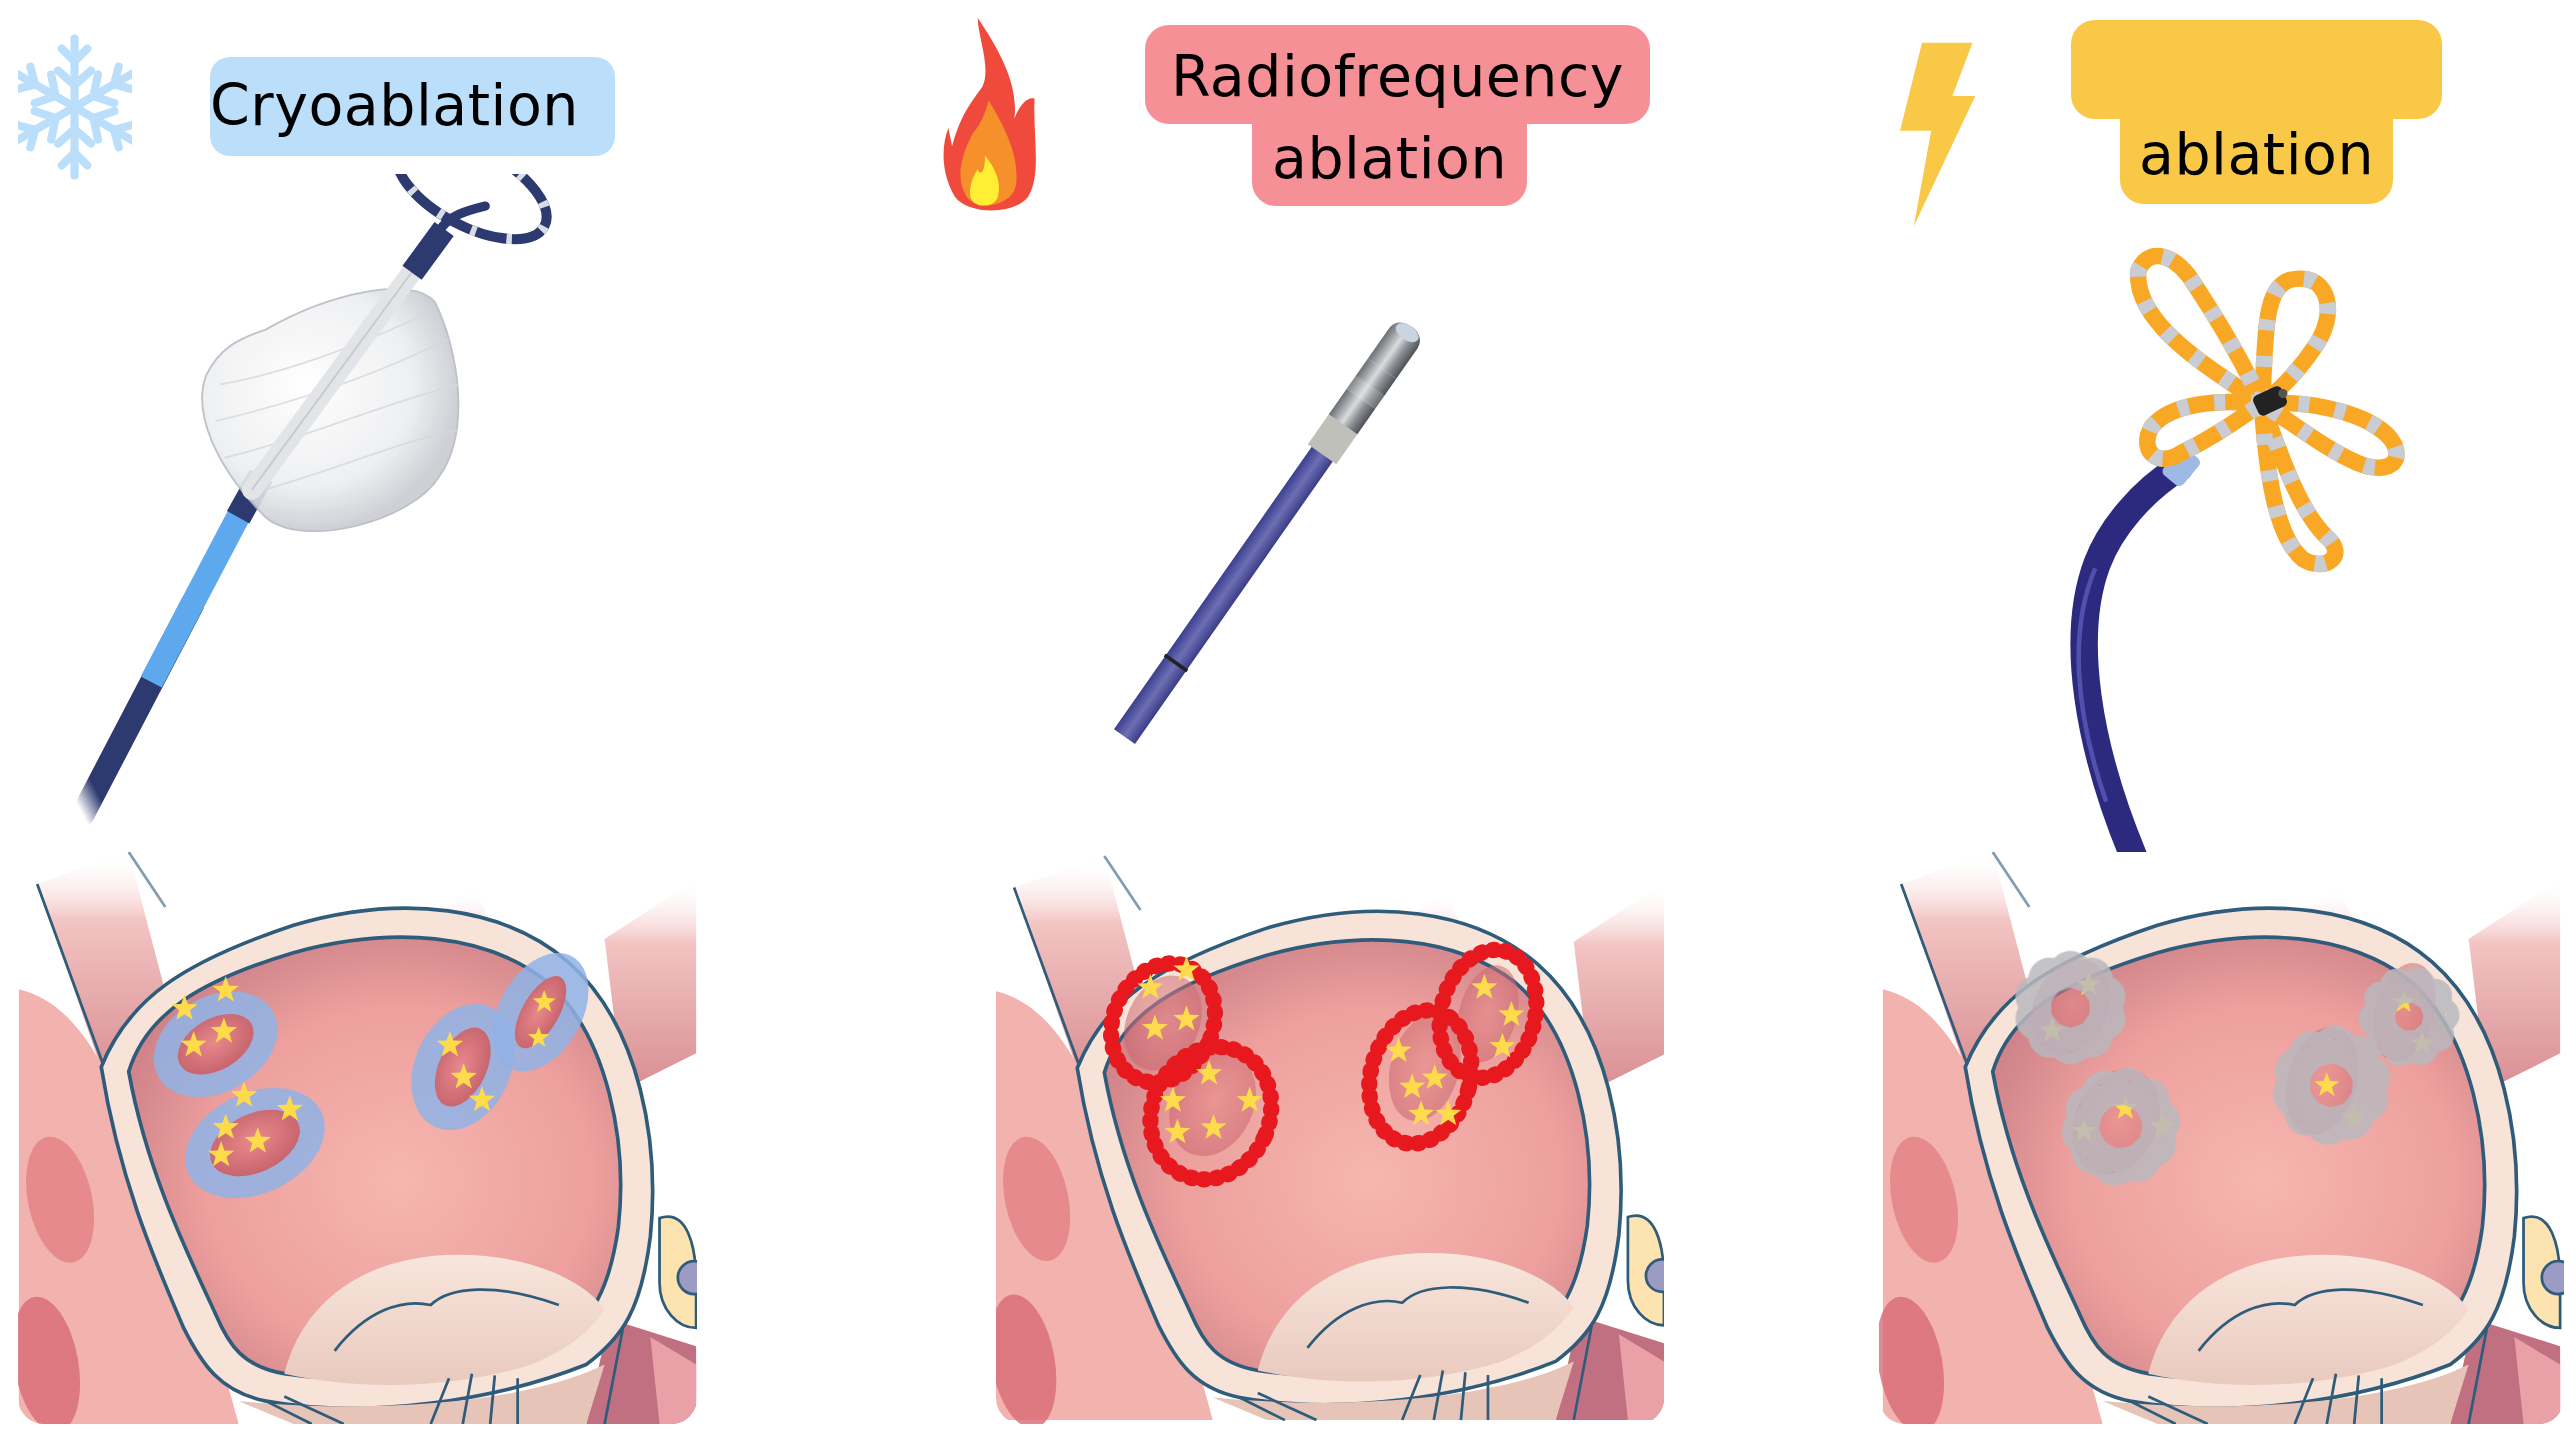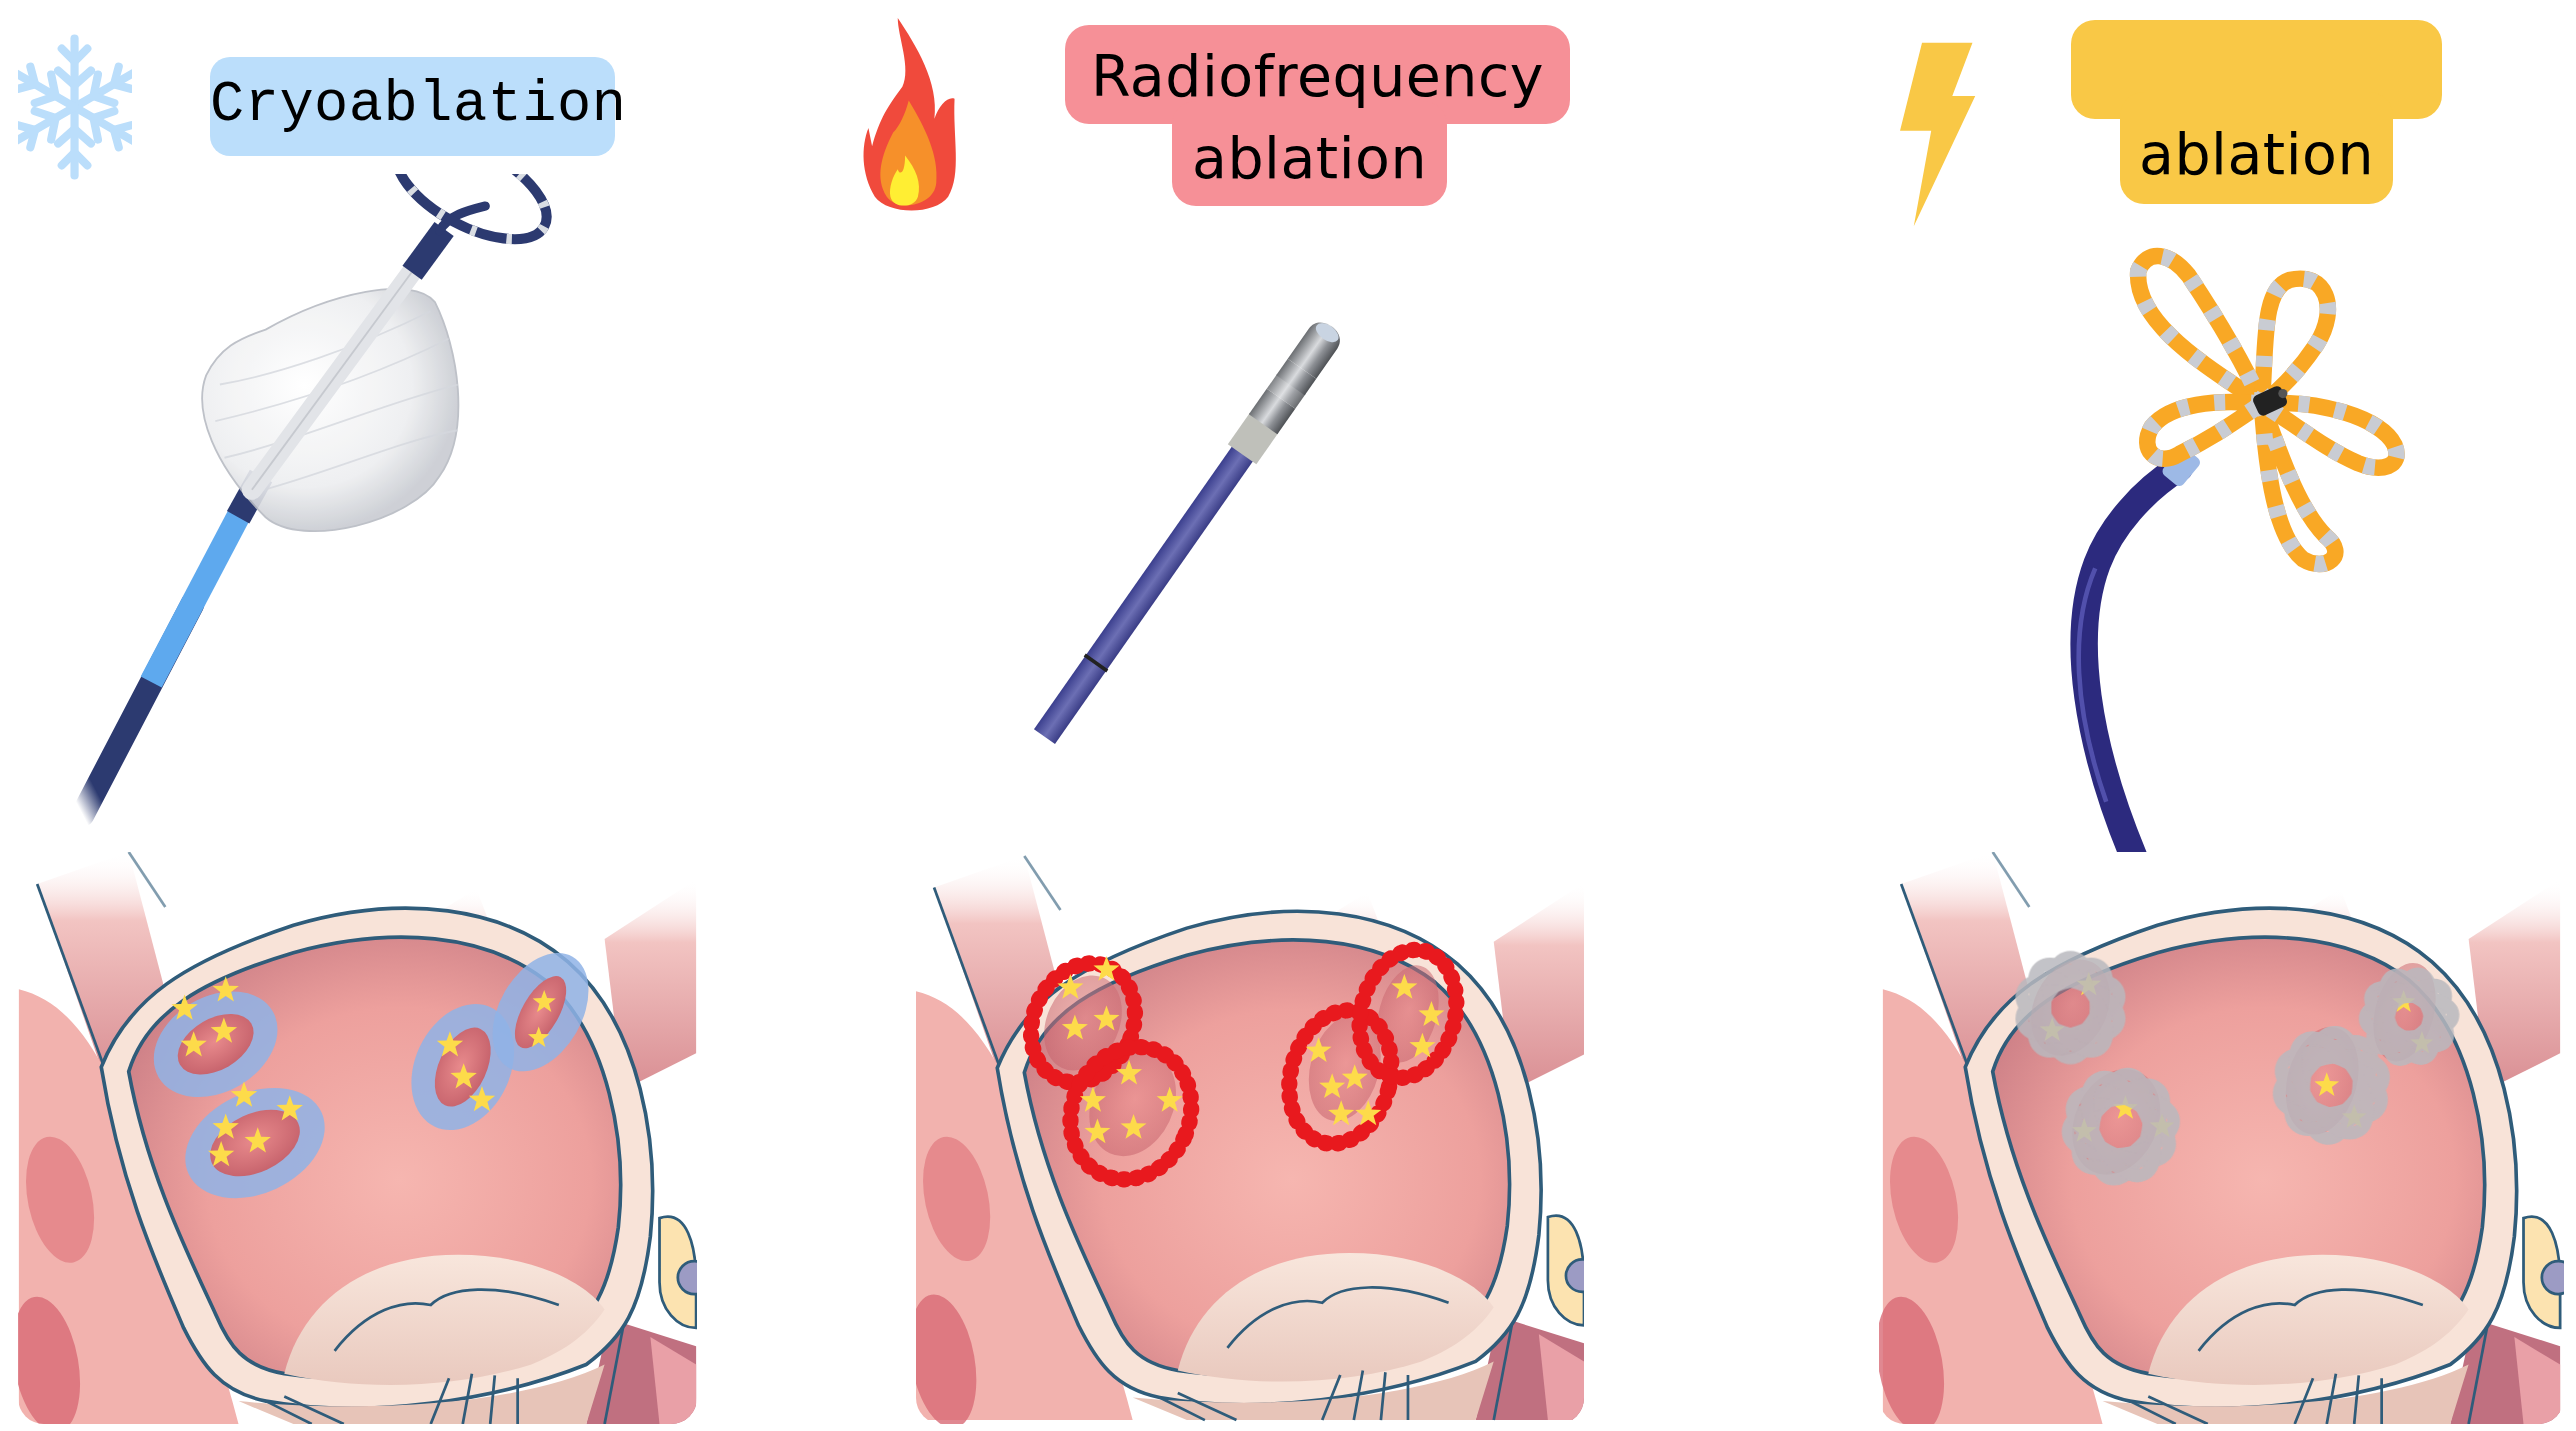--- a/index.html
+++ b/index.html
@@ -85,21 +85,21 @@
         <use href="#arm" transform="rotate(60)"></use>
         <use href="#arm" transform="rotate(120)"></use>
         <use href="#arm" transform="rotate(180)"></use>
         <use href="#arm" transform="rotate(240)"></use>
         <use href="#arm" transform="rotate(300)"></use>
       </g>
     </svg>
   </div>
 
   <div class="label-box" style="left:210px;top:57px;width:405px;height:99px;background:#BBDEFB;border-radius:20px;">
-    <div class="label" style="left:0;top:20px;width:360px;font-family:Liberation Mono, monospace;">Cryoablation</div>
+    <div class="label" style="left:0;top:20px;width:360px;">Cryoablation</div>
   </div>
 
   <div class="abs" style="left:55px;top:174px;width:586px;height:659px;">
     <svg width="586" height="659" viewBox="0 0 640 720">
       <defs>
         <linearGradient id="shaftFade" x1="0" y1="1" x2="1" y2="0">
           <stop offset="0" stop-color="#2C3A70" stop-opacity="0"></stop>
           <stop offset="0.12" stop-color="#2C3A70"></stop>
           <stop offset="1" stop-color="#2C3A70"></stop>
         </linearGradient>
@@ -170,21 +170,21 @@
         <use href="#star5" x="455" y="195" width="32" height="32"></use>
         <use href="#star5" x="470" y="230" width="32" height="32"></use>
         <use href="#star5" x="490" y="255" width="32" height="32"></use>
         <use href="#star5" x="560" y="150" width="28" height="28"></use>
         <use href="#star5" x="555" y="190" width="26" height="26"></use>
       </g>
     </svg>
   </div>
 </div>
 
-<div class="abs" style="left:847px;top:0;width:824px;height:1431px;">
+<div class="abs" style="left:927px;top:0;width:824px;height:1431px;">
 
   <div class="abs" style="left:13.7px;top:18.3px;width:101px;height:197px;">
     <svg width="101" height="197" viewBox="0 0 110 215">
       <path d="M40,0 C60,30 85,70 80,110 C85,95 95,85 102,88 C100,130 110,170 95,195 C80,215 30,215 15,195 C0,170 0,140 8,120 L12,140 C20,110 30,95 45,75 C55,55 40,20 40,0 Z" fill="#F04A3C"></path>
       <path d="M52,90 C70,120 85,150 82,180 C80,205 40,212 28,195 C15,175 22,150 35,125 C42,118 48,105 52,90 Z" fill="#F6902A"></path>
       <path d="M48,150 C60,165 66,180 62,195 C58,208 35,208 32,195 C30,185 35,172 40,165 C42,172 48,170 48,150 Z" fill="#FFEE33"></path>
     </svg>
   </div>
 
   <div class="label-box" style="left:218px;top:25px;width:505px;height:99px;background:#F69097;border-radius:24px;"></div>

